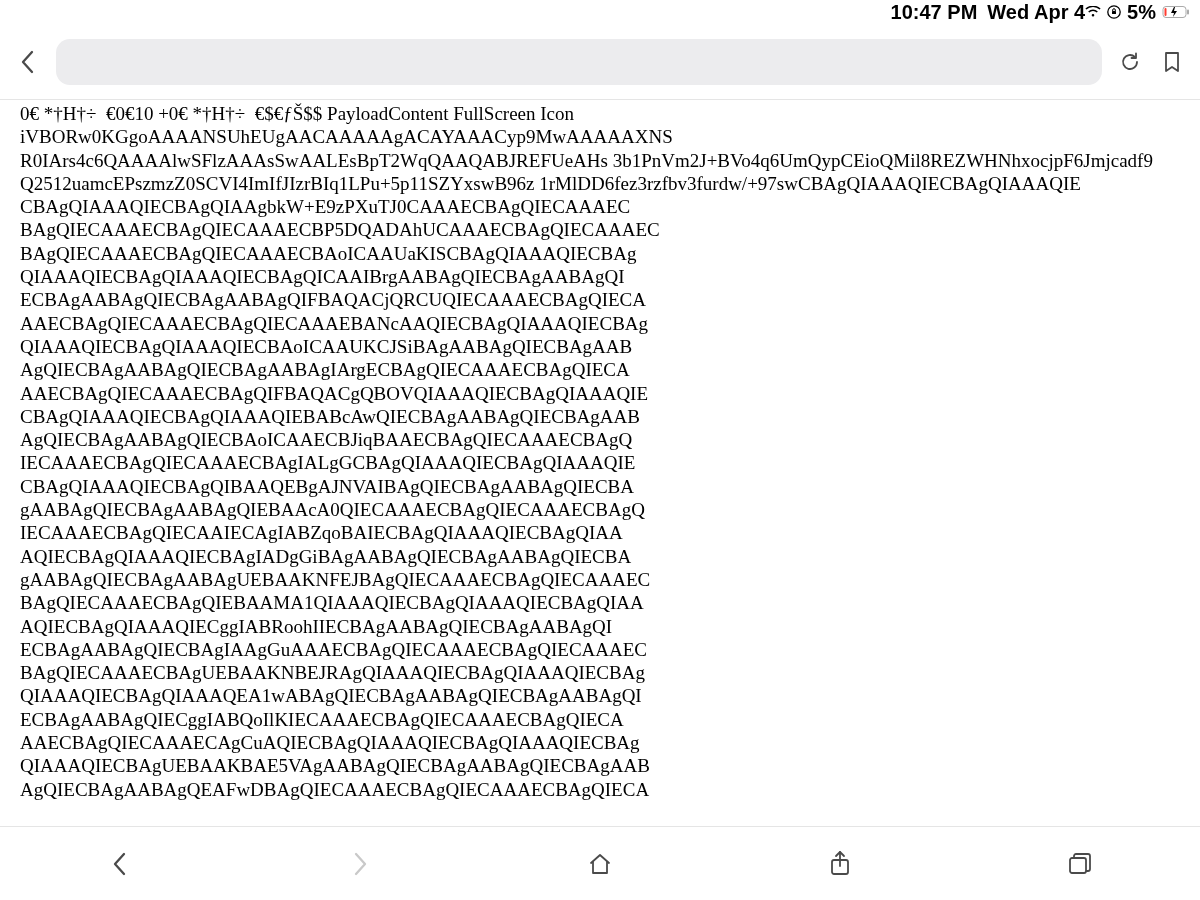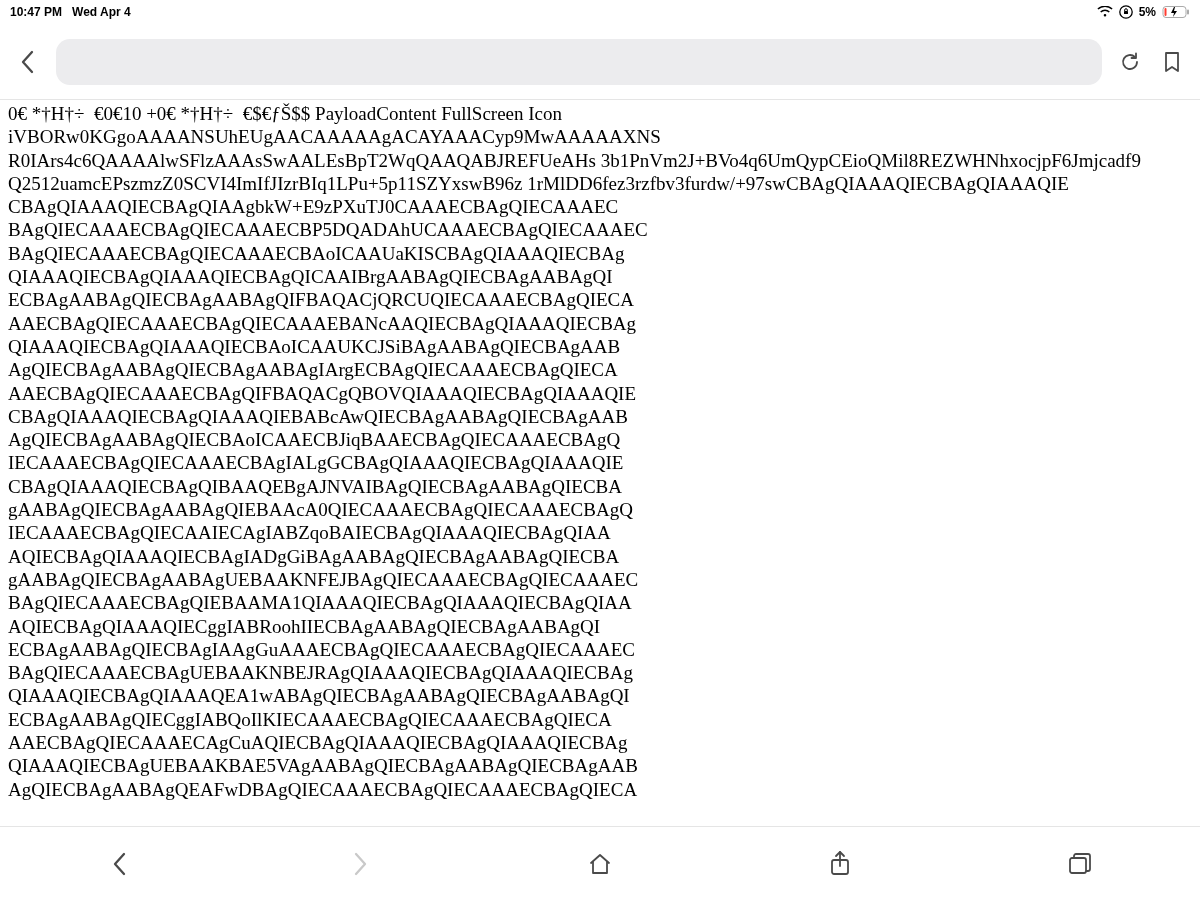--- a/index.html
+++ b/index.html
@@ -10,23 +10,23 @@
     font-family: -apple-system, BlinkMacSystemFont, "Helvetica Neue", Arial, sans-serif;
     overflow: hidden;
     color: #000;
   }
 
   
   .status-bar {
     height: 24px;
     display: flex;
     align-items: center;
-    justify-content: space-between;
+    justify-content: flex-end;
     padding: 0 10px;
-    font-size: 12px;
+    font-size: 20px;
     font-weight: 600;
   }
   .status-left { display: flex; align-items: center; gap: 10px; }
   .status-right { display: flex; align-items: center; gap: 6px; }
   .status-right svg { display: block; }
 
   
   .chrome {
     height: 76px;
     display: flex;
@@ -62,20 +62,21 @@
     color: #333;
     outline: none;
   }
   .chrome-right { display: flex; align-items: center; gap: 14px; }
 
   
   .page {
     height: 726px;
     overflow: hidden;
     padding: 2px 8px 0 8px;
+    margin-left: 12px;
   }
   .page pre {
     font-family: "Times New Roman", Times, serif;
     font-size: 19px;
     line-height: 23.3px;
     white-space: pre-wrap;
     word-break: break-all;
     color: #000;
     font-weight: 400;
   }

